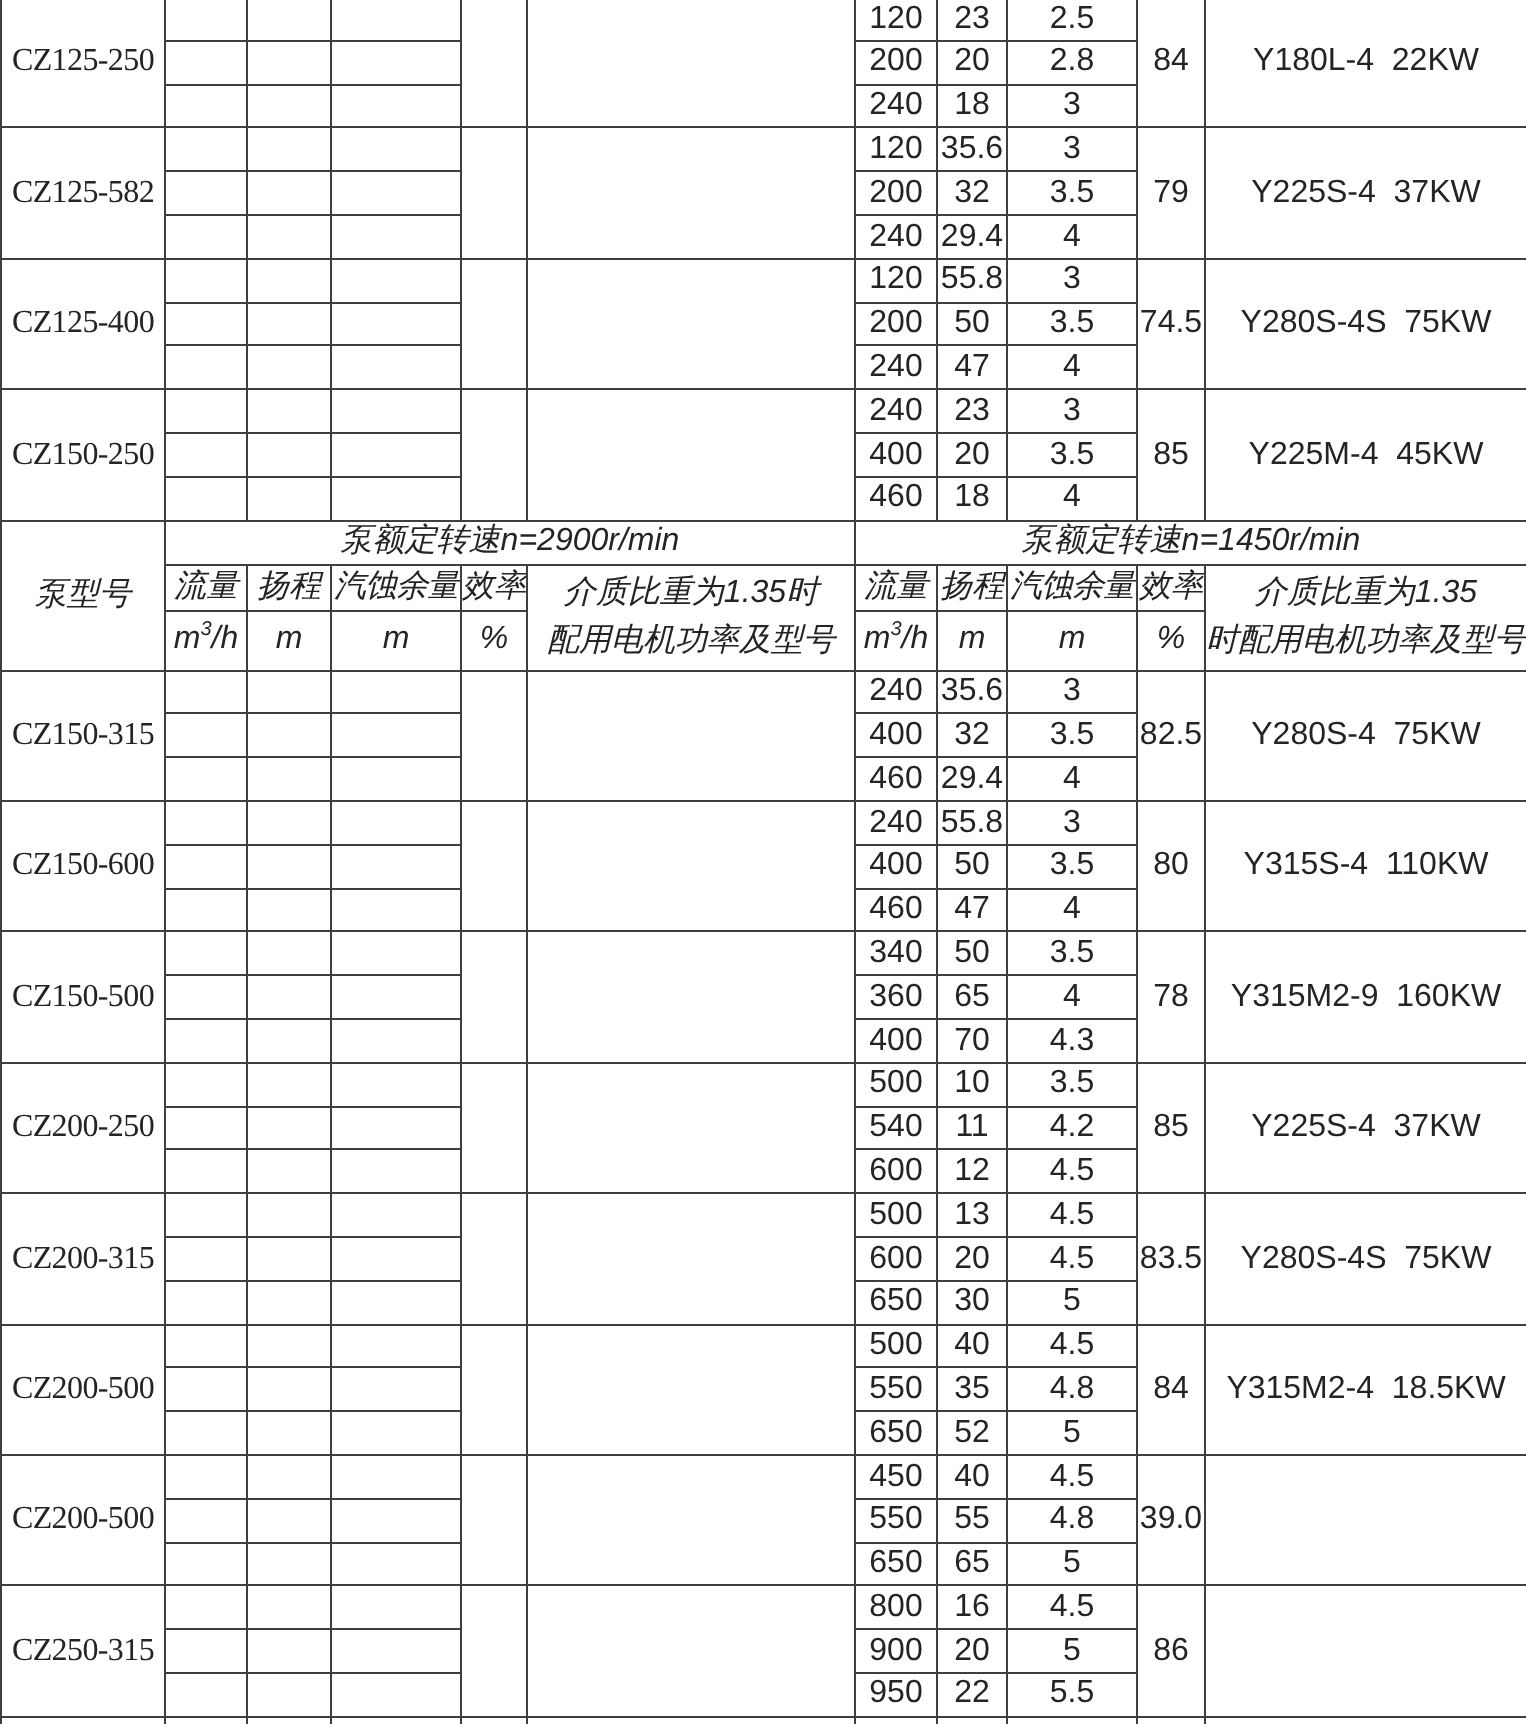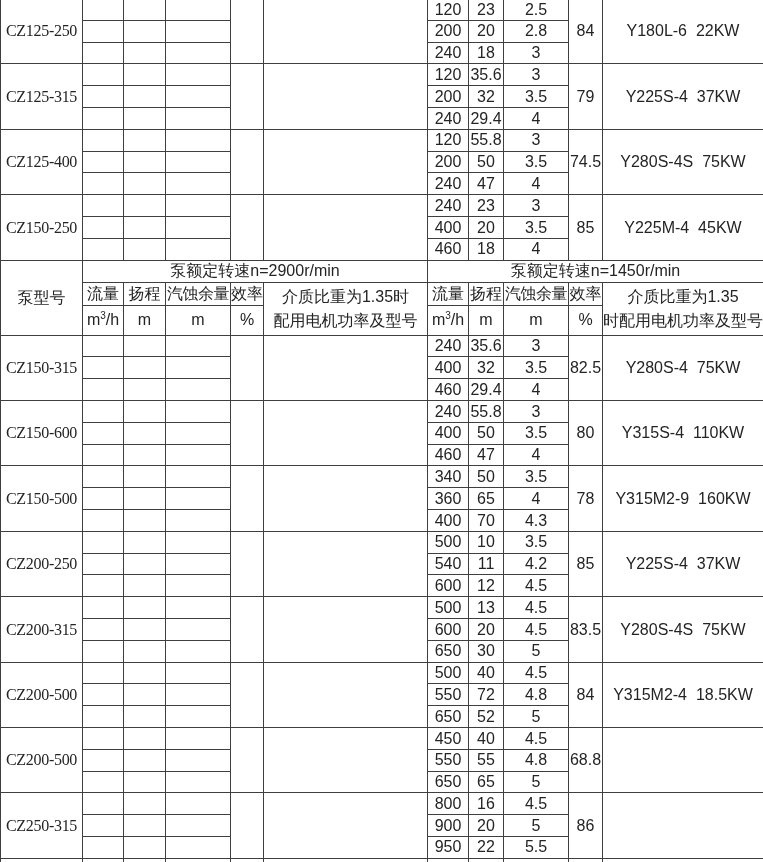--- a/index.html
+++ b/index.html
@@ -26,21 +26,21 @@
     font-size:16px;
     color:#242424;
     line-height:1.1;
   }
   td.model-col{
     text-align:left;
     padding-left:2px;
     letter-spacing:-0.3px;
     font-family:Liberation Serif, serif;
   }
-  td.head{font-size:15px;}
+  td.head{font-size:15px;font-style:italic;}
   td.npsh-h{font-size:14.5px;letter-spacing:-0.5px;}
   td.motor{white-space:pre;}
   td.motor-head div{line-height:1.45;}
   sup{font-size:10px;line-height:0;}
   tr.clip td{border-bottom:none;}
 </style>
 </head>
 <body>
 
 <div class="stage">
@@ -63,40 +63,40 @@
           <td class="model-col" rowspan="3">CZ125-250</td>
           <td></td>
           <td></td>
           <td></td>
           <td rowspan="3"></td>
           <td class="motor" rowspan="3"></td>
           <td>120</td>
           <td>23</td>
           <td>2.5</td>
           <td rowspan="3">84</td>
-          <td class="motor" rowspan="3">Y180L-6  22KW</td>
+          <td class="motor" rowspan="3">Y180L-4  22KW</td>
         </tr>
         <tr style="height: 21.8px;">
           <td></td>
           <td></td>
           <td></td>
           <td>200</td>
           <td>20</td>
           <td>2.8</td>
         </tr>
         <tr style="height: 21.8px;">
           <td></td>
           <td></td>
           <td></td>
           <td>240</td>
           <td>18</td>
           <td>3</td>
         </tr>
         <tr style="height: 21.8px;">
-          <td class="model-col" rowspan="3">CZ125-315</td>
+          <td class="model-col" rowspan="3">CZ125-582</td>
           <td></td>
           <td></td>
           <td></td>
           <td rowspan="3"></td>
           <td class="motor" rowspan="3"></td>
           <td>120</td>
           <td>35.6</td>
           <td>3</td>
           <td rowspan="3">79</td>
           <td class="motor" rowspan="3">Y225S-4  37KW</td>
@@ -364,42 +364,42 @@
           <td>40</td>
           <td>4.5</td>
           <td rowspan="3">84</td>
           <td class="motor" rowspan="3">Y315M2-4  18.5KW</td>
         </tr>
         <tr style="height: 21.8px;">
           <td></td>
           <td></td>
           <td></td>
           <td>550</td>
-          <td>72</td>
+          <td>35</td>
           <td>4.8</td>
         </tr>
         <tr style="height: 21.8px;">
           <td></td>
           <td></td>
           <td></td>
           <td>650</td>
           <td>52</td>
           <td>5</td>
         </tr>
         <tr style="height: 21.8px;">
           <td class="model-col" rowspan="3">CZ200-500</td>
           <td></td>
           <td></td>
           <td></td>
           <td rowspan="3"></td>
           <td class="motor" rowspan="3"></td>
           <td>450</td>
           <td>40</td>
           <td>4.5</td>
-          <td rowspan="3">68.8</td>
+          <td rowspan="3">39.0</td>
           <td class="motor" rowspan="3"></td>
         </tr>
         <tr style="height: 21.8px;">
           <td></td>
           <td></td>
           <td></td>
           <td>550</td>
           <td>55</td>
           <td>4.8</td>
         </tr>

